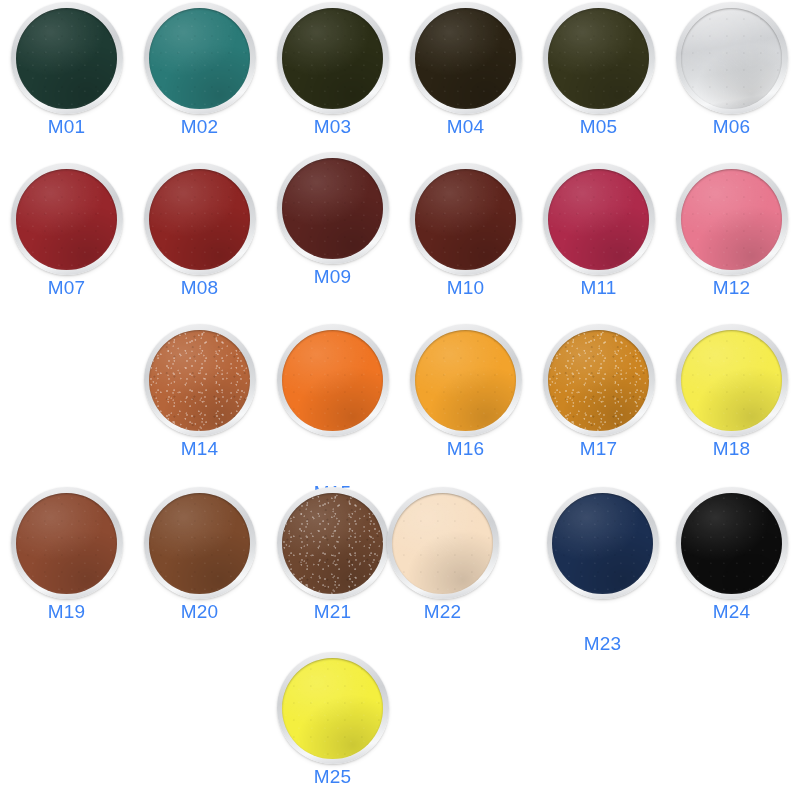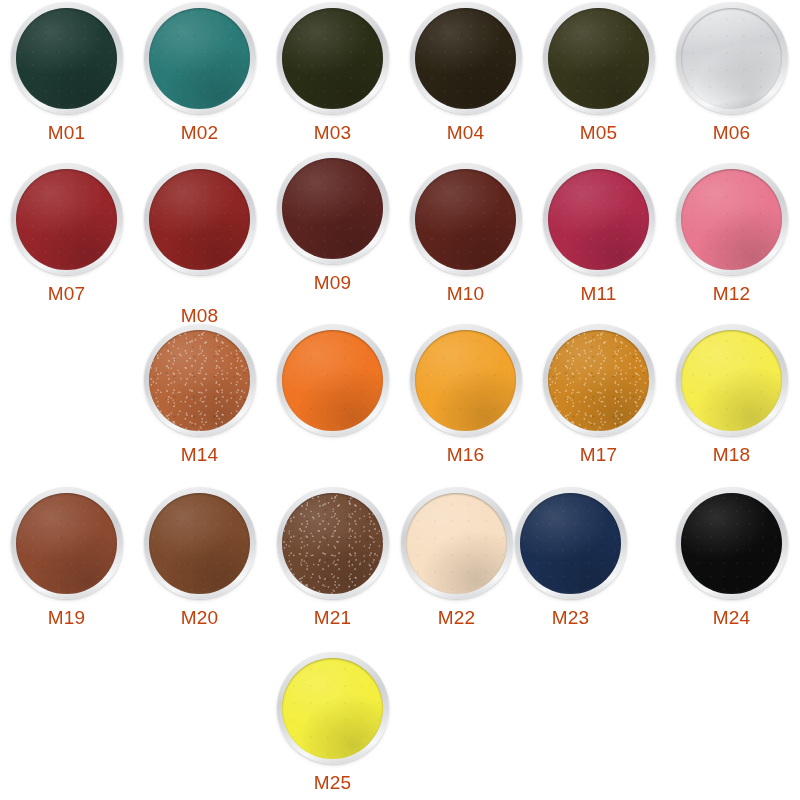--- a/index.html
+++ b/index.html
@@ -121,24 +121,24 @@
     background-image:
       radial-gradient(circle at 30% 40%, rgba(255,255,255,0.12) 0.5px, transparent 1.1px),
       radial-gradient(circle at 70% 65%, rgba(0,0,0,0.10) 0.5px, transparent 1.1px);
     background-size: 13px 13px, 17px 17px;
     opacity: 0.5;
     pointer-events: none;
     z-index: 2;
   }
 
   .swatch-label {
-    margin-top: 9px;
+    margin-top: 3px;
     font-size: 19px;
     line-height: 1;
-    color: #c2410c;
+    color: #3b82f6;
     letter-spacing: 0.2px;
     white-space: nowrap;
     text-align: center;
   }
 </style>
 </head>
 <body>
 
 <div id="chart">
     <div class="swatch-cell" style="left: 0px; top: 2px;">
@@ -176,21 +176,21 @@
         <div class="powder matte"></div>
       </div>
       <div class="swatch-label">M06</div>
     </div>
     <div class="swatch-cell" style="left: 0px; top: 163px;">
       <div class="pan">
         <div class="powder matte" style="background-color: rgb(151, 38, 43);"></div>
       </div>
       <div class="swatch-label">M07</div>
     </div>
-    <div class="swatch-cell" style="left: 133px; top: 163px; gap: 22px;">
+    <div class="swatch-cell" style="left: 133px; top: 163px;">
       <div class="pan">
         <div class="powder matte" style="background-color: rgb(141, 37, 35);"></div>
       </div>
       <div class="swatch-label">M08</div>
     </div>
     <div class="swatch-cell" style="left: 266px; top: 152px;">
       <div class="pan">
         <div class="powder matte" style="background-color: rgb(91, 36, 32);"></div>
       </div>
       <div class="swatch-label">M09</div>
@@ -254,27 +254,27 @@
         <div class="powder matte" style="background-color: rgb(124, 74, 44);"></div>
       </div>
       <div class="swatch-label">M20</div>
     </div>
     <div class="swatch-cell" style="left: 266px; top: 487px;">
       <div class="pan">
         <div class="powder shimmer" style="background-color: rgb(110, 71, 48);"></div>
       </div>
       <div class="swatch-label">M21</div>
     </div>
-    <div class="swatch-cell" style="left: 390px; top: 487px; justify-content: space-between;">
+    <div class="swatch-cell" style="left: 376px; top: 487px; justify-content: space-between;">
       <div class="pan">
         <div class="powder matte" style="background-color: rgb(247, 223, 195);"></div>
       </div>
       <div class="swatch-label">M22</div>
     </div>
-    <div class="swatch-cell" style="left: 504px; top: 487px;">
+    <div class="swatch-cell" style="left: 536px; top: 487px; gap: 32px;">
       <div class="pan">
         <div class="powder matte" style="background-color: rgb(27, 47, 82);"></div>
       </div>
       <div class="swatch-label">M23</div>
     </div>
     <div class="swatch-cell" style="left: 665px; top: 487px;">
       <div class="pan">
         <div class="powder matte" style="background-color: rgb(13, 13, 13);"></div>
       </div>
       <div class="swatch-label">M24</div>

